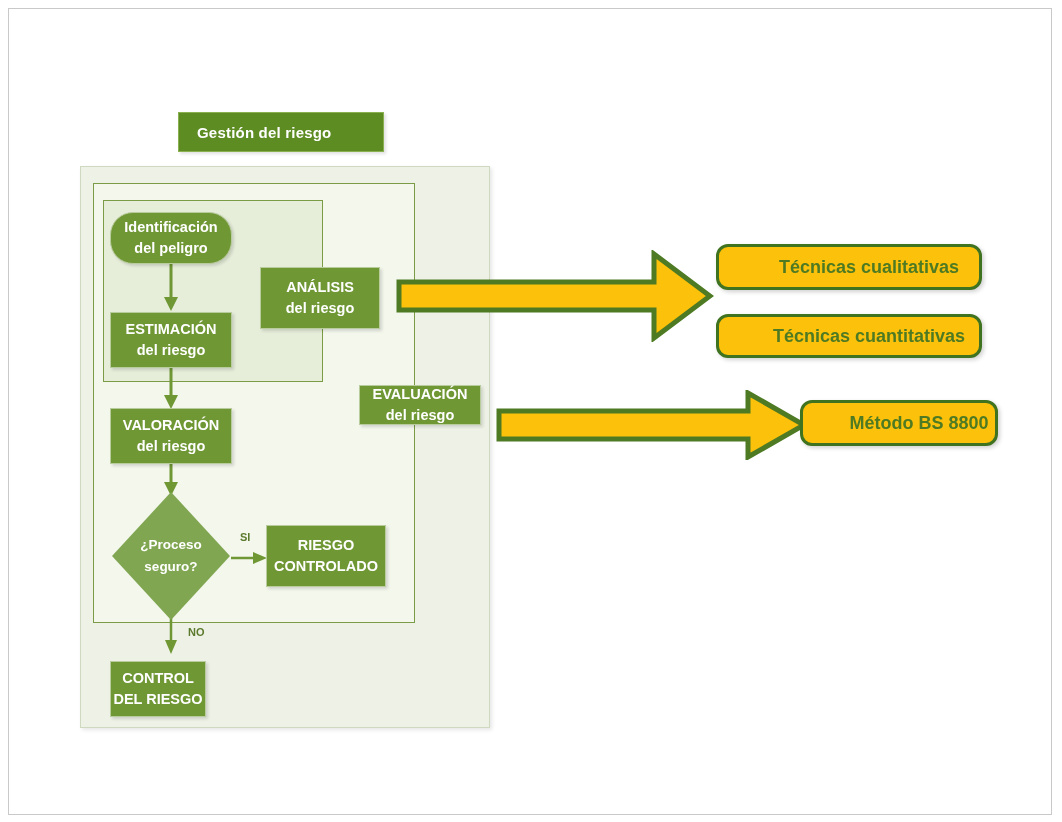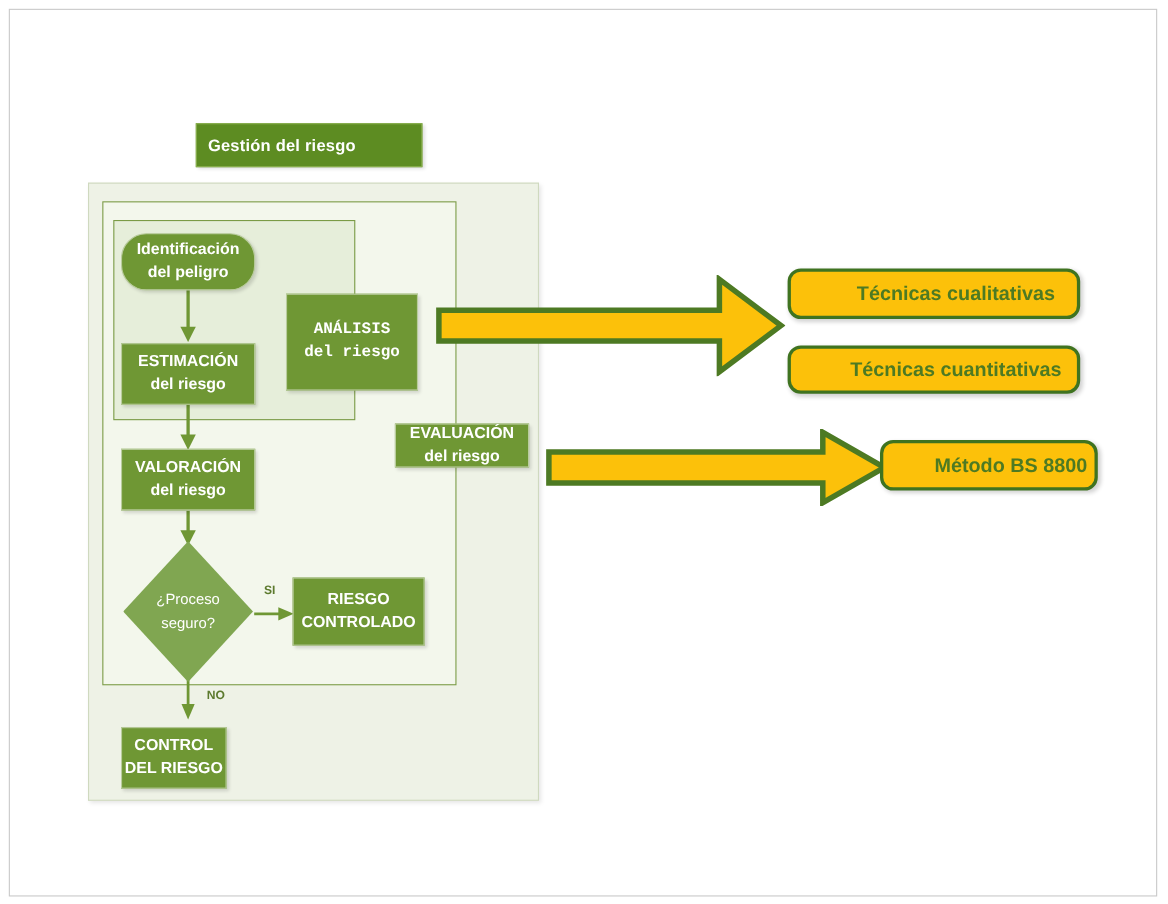--- a/index.html
+++ b/index.html
@@ -34,21 +34,21 @@
     position: absolute;
     left: 178px;
     top: 112px;
     width: 206px;
     height: 40px;
     background: #5d8c22;
     border: 1px solid #8ab04f;
     box-sizing: border-box;
     display: flex;
     align-items: center;
-    padding-left: 10px;
+    padding-left: 18px;
     color: #ffffff;
     font-size: 15px;
     font-weight: bold;
     letter-spacing: .2px;
     box-shadow: 2px 2px 3px rgba(0,0,0,.12);
   }
 
   
   .container-outer {
     position: absolute;
@@ -117,21 +117,21 @@
     filter: drop-shadow(2px 2px 2px rgba(0,0,0,.15));
   }
   .diamond-label {
     position: absolute;
     inset: 0;
     display: flex;
     flex-direction: column;
     align-items: center;
     justify-content: center;
     color: #ffffff;
-    font-weight: normal;
+    font-weight: bold;
     font-size: 13.5px;
     line-height: 1.6;
     text-align: center;
     pointer-events: none;
   }
 
   
   .conn {
     position: absolute;
   }
@@ -207,21 +207,21 @@
   <div class="gbox" style="left:110px; top:212px; width:122px; height:52px;border-radius:23px;">
     <span class="l1">Identificación</span>
     <span class="l2">del peligro</span>
   </div>
 
   <div class="gbox" style="left:110px; top:312px; width:122px; height:56px;">
     <span class="l1">ESTIMACIÓN</span>
     <span class="l2">del riesgo</span>
   </div>
 
-  <div class="gbox" style="left:260px; top:267px; width:120px; height:88px;font-family:Liberation Mono, monospace;">
+  <div class="gbox" style="left:260px; top:267px; width:120px; height:62px;">
     <span class="l1">ANÁLISIS</span>
     <span class="l2">del riesgo</span>
   </div>
 
   <div class="gbox" style="left:110px; top:408px; width:122px; height:56px;">
     <span class="l1">VALORACIÓN</span>
     <span class="l2">del riesgo</span>
   </div>
 
   <div class="gbox" style="left:359px; top:385px; width:122px; height:40px;">

